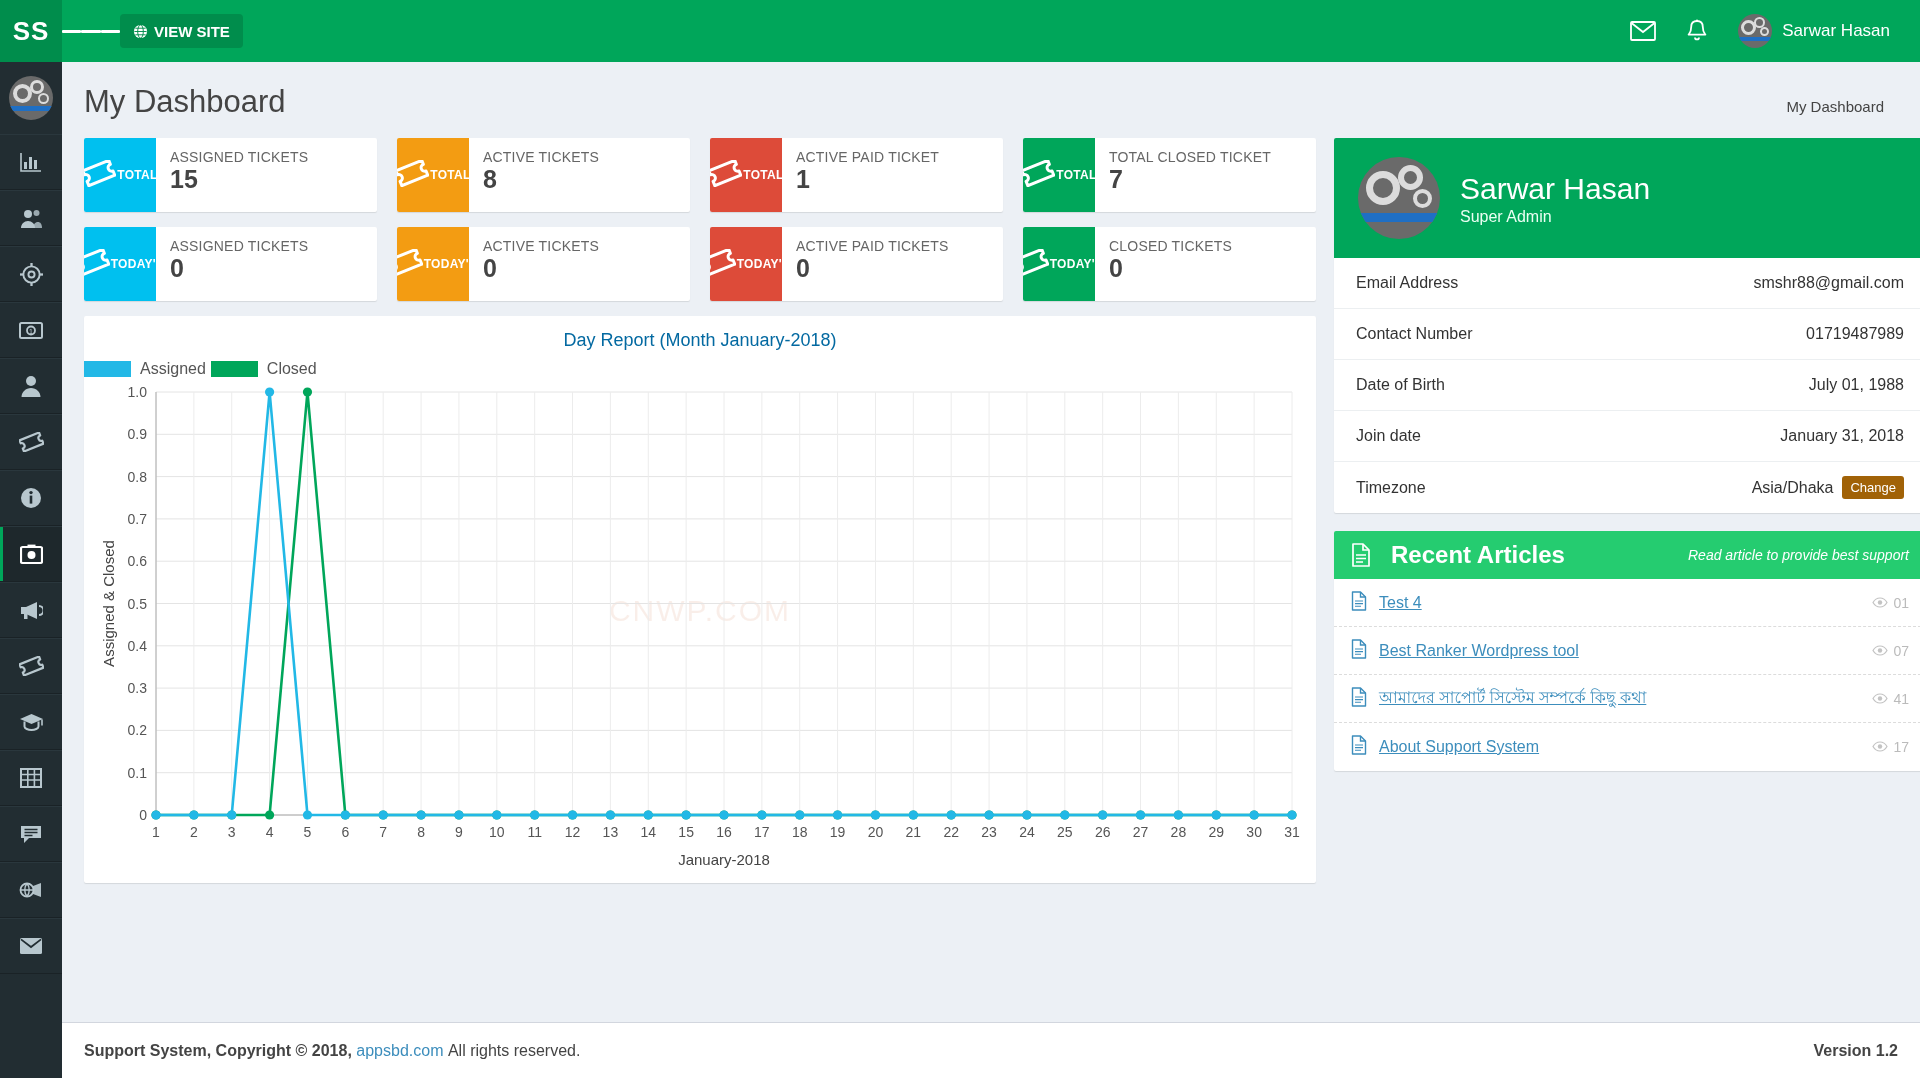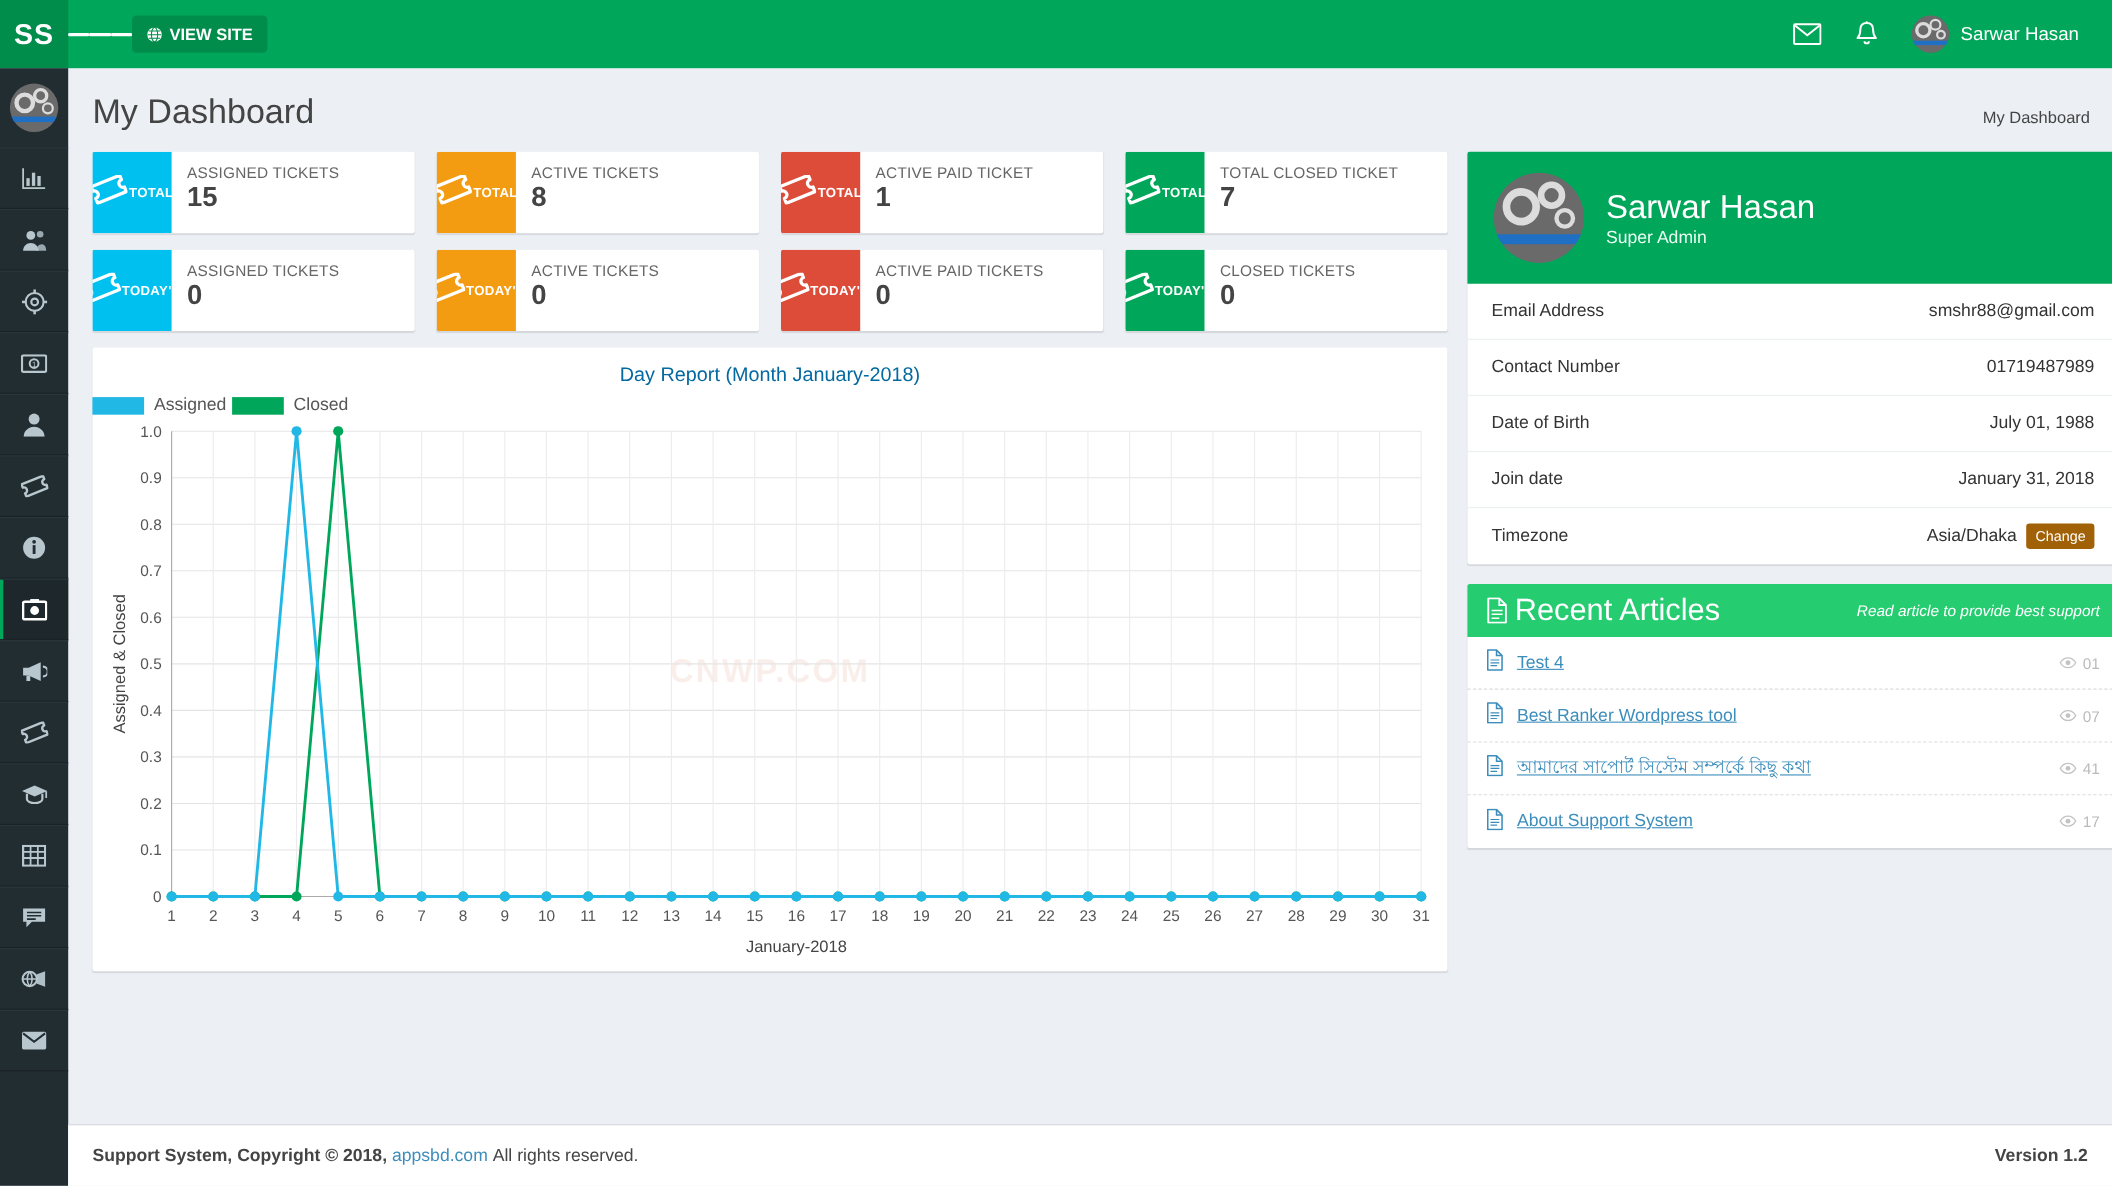--- a/index.html
+++ b/index.html
@@ -56,21 +56,21 @@
     border-bottom: 1px solid #1a2226; border-top: 1px solid #2a373d;
     cursor: pointer; color: #b8c7ce; position: relative;
   }
   .side-item.active { background: #1e282c; color:#fff; }
   .side-item.active::before {
     content:''; position:absolute; left:0; top:0; bottom:0; width:3px; background:#00a65a;
   }
   .side-item svg { display:block; }
   
   #content { position: absolute; top: 62px; left: 62px; right: 0; bottom: 56px; overflow: hidden; }
-  #page-head { display: flex; align-items: baseline; padding: 22px 20px 0 22px; }
+  #page-head { display: flex; align-items: baseline; padding: 22px 36px 0 22px; }
   #page-title { font-size: 31px; font-weight: 400; color: #444; }
   #breadcrumb { margin-left: auto; font-size: 15px; color: #444; }
   #cols { display: flex; padding: 18px 22px 0 22px; gap: 18px; }
   #col-left { width: 1232px; flex: none; }
   #col-right { width: 592px; flex: none; }
   
   .stat-row { display: flex; gap: 20px; margin-bottom: 15px; }
   .stat-card {
     flex: 1; height: 74px; background: #fff; display: flex; align-items: stretch;
     box-shadow: 0 1px 1px rgba(0,0,0,.1); border-radius: 2px; overflow: hidden;
@@ -106,21 +106,21 @@
   #reload-btn {
     margin-left: auto; background: #4a90c4; color: #fff; border: none; border-radius: 3px;
     height: 29px; padding: 0 11px; display: flex; align-items: center; gap: 6px;
     font-size: 15px; cursor: pointer; font-family: "Liberation Sans", sans-serif; z-index:2;
   }
   #plot { position: absolute; left: 14px; right: 14px; top: 62px; bottom: 10px; }
   #watermark {
     position:absolute; left:50%; top:52%; transform:translate(-50%,-50%);
     opacity:.10; pointer-events:none; text-align:center;
   }
-  #watermark .wm-t { font-size:30px; color:#c63; font-weight:700; letter-spacing:2px;}
+  #watermark .wm-t { font-size:30px; color:#c63; font-weight:400; letter-spacing:2px;}
   
   .panel { background:#fff; border-radius:2px; box-shadow:0 1px 1px rgba(0,0,0,.1); margin-bottom:18px; }
   #prof-head {
     background:#00a65a; height:120px; display:flex; align-items:center; gap:20px; padding:0 24px;
     border-radius:2px 2px 0 0;
   }
   #prof-name { color:#fff; font-size:30px; font-weight:400; line-height:1.25;}
   #prof-role { color:#eafff3; font-size:16px; }
   .info-row {
     display:flex; align-items:center; justify-content:space-between;
@@ -130,21 +130,21 @@
   .info-val { display:flex; align-items:center; gap:9px; }
   .btn-change {
     background:#a16207; color:#fff; font-size:13px; border:none; border-radius:3px;
     padding:4px 8px; cursor:pointer; font-family:"Liberation Sans", sans-serif;
   }
   
   #art-head {
     background:#25cc70; height:48px; display:flex; align-items:center; padding:0 17px;
     border-radius:2px 2px 0 0; color:#fff;
   }
-  #art-title { font-size:28px; font-weight:400; margin-left:6px; }
+  #art-title { font-size:24px; font-weight:700; margin-left:20px; }
   #art-sub { margin-left:auto; font-size:14px; font-style:italic; }
   .art-row {
     display:flex; align-items:center; height:48px; padding:0 17px;
     border-bottom:1px dashed #dcdcdc; gap:12px;
   }
   .art-row:last-child { border-bottom:none; }
   .art-link { color:#3c8dbc; font-size:16px; cursor:pointer; }
   .art-views { margin-left:auto; color:#bbb; font-size:14px; display:flex; align-items:center; gap:5px; }
   
   #footer {

